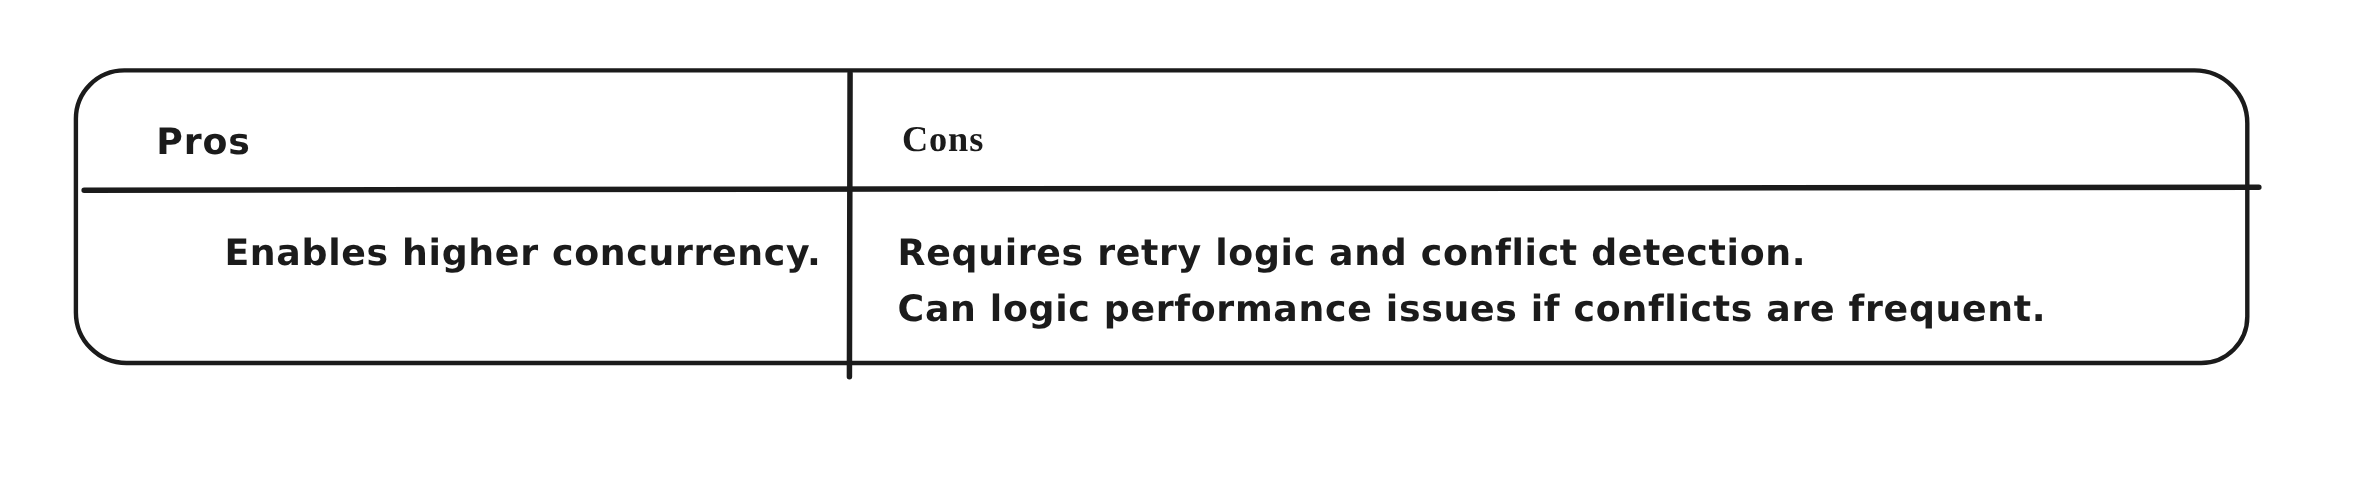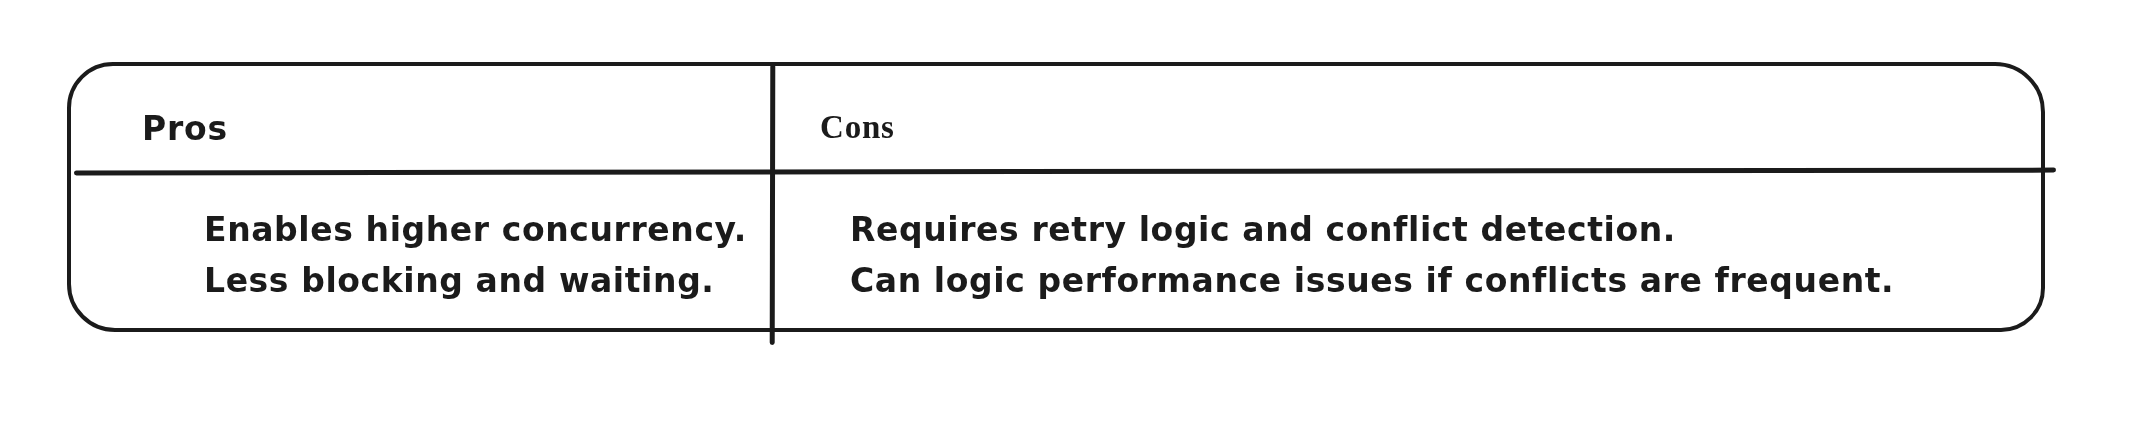--- a/index.html
+++ b/index.html
@@ -60,38 +60,37 @@
   .hdr-cons { left: 820px; top: 109px; font-family: Liberation Serif, serif; }
   .cellbody {
     position: absolute;
     font-size: 33px;
     font-weight: 600;
     letter-spacing: 0.6px;
     line-height: 51px;
     white-space: nowrap;
   }
   .body-pros { left: 160px; top: 204px; margin-left: 44px; }
-  .body-cons { left: 850px; top: 204px; }
+  .body-cons { left: 816px; top: 204px; }
 </style>
 </head>
 <body>
 
 <div class="stage">
 
   <div class="frame"></div>
   <div class="divider-h"></div>
   <div class="divider-v"></div>
 
   <div class="hdr hdr-pros">Pros</div>
 
   <div class="hdr hdr-cons">Cons</div>
 
   <div class="cellbody body-pros">
     <div>Enables higher concurrency.</div>
-    <div>Less blocking and waiting.</div>
   </div>
 
   <div class="cellbody body-cons">
     <div>Requires retry logic and conflict detection.</div>
     <div>Can logic performance issues if conflicts are frequent.</div>
   </div>
 
 </div>
 
 </body></html>

